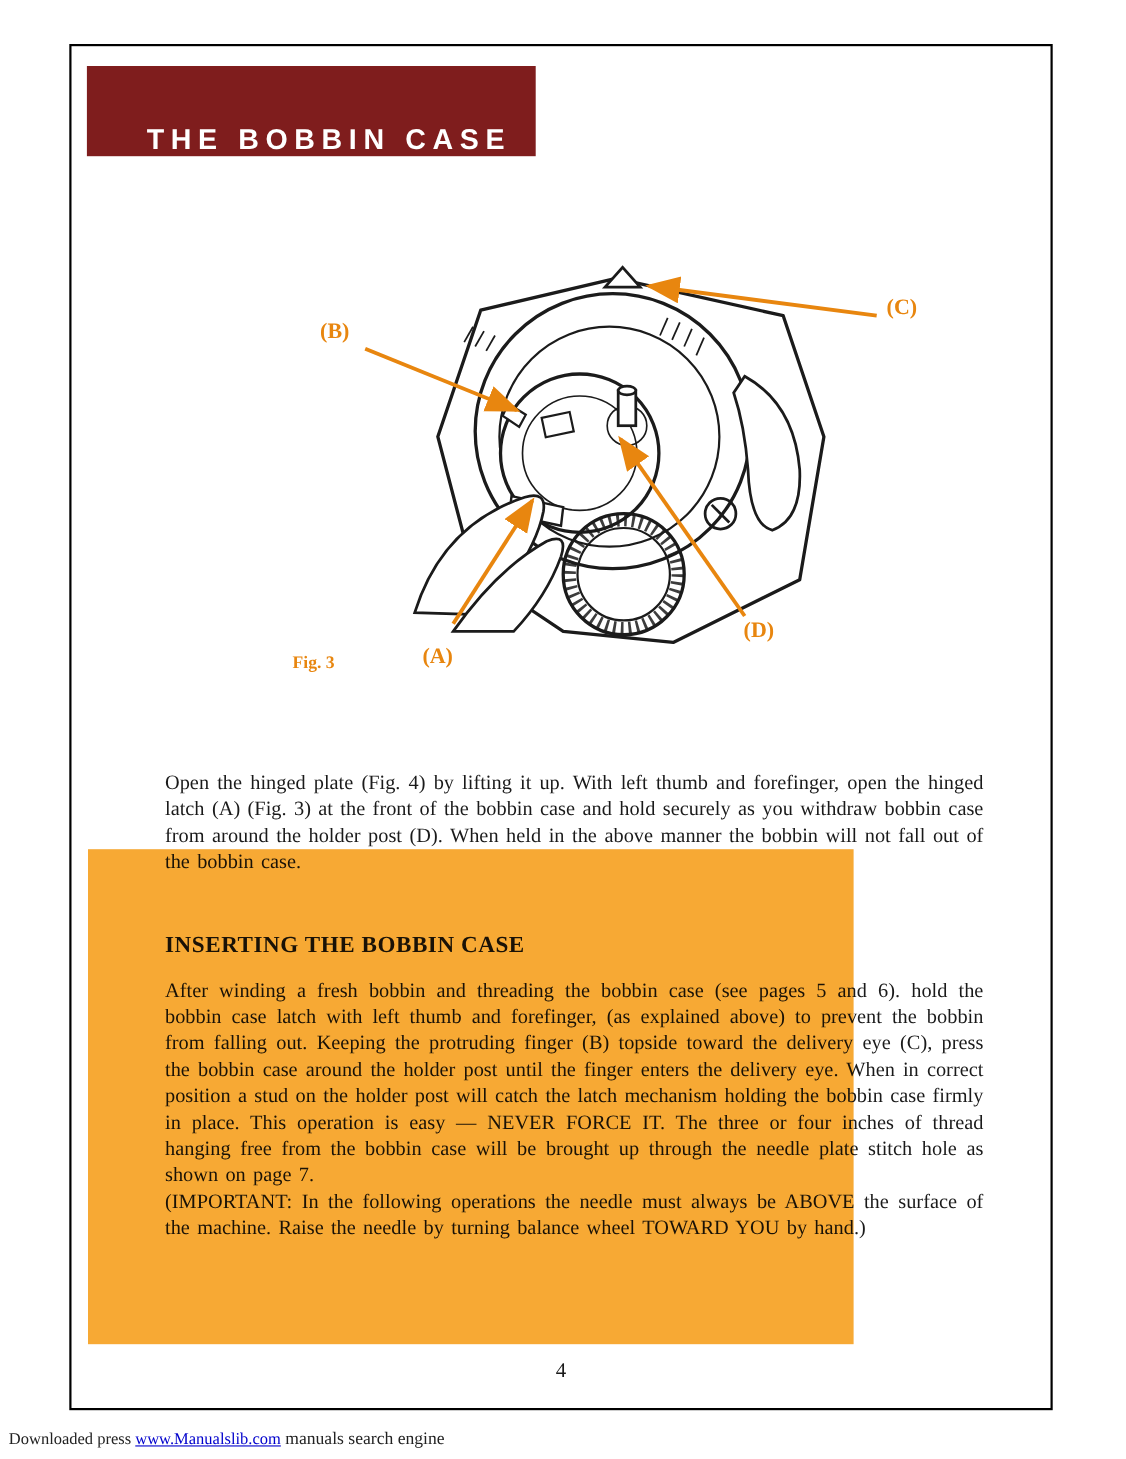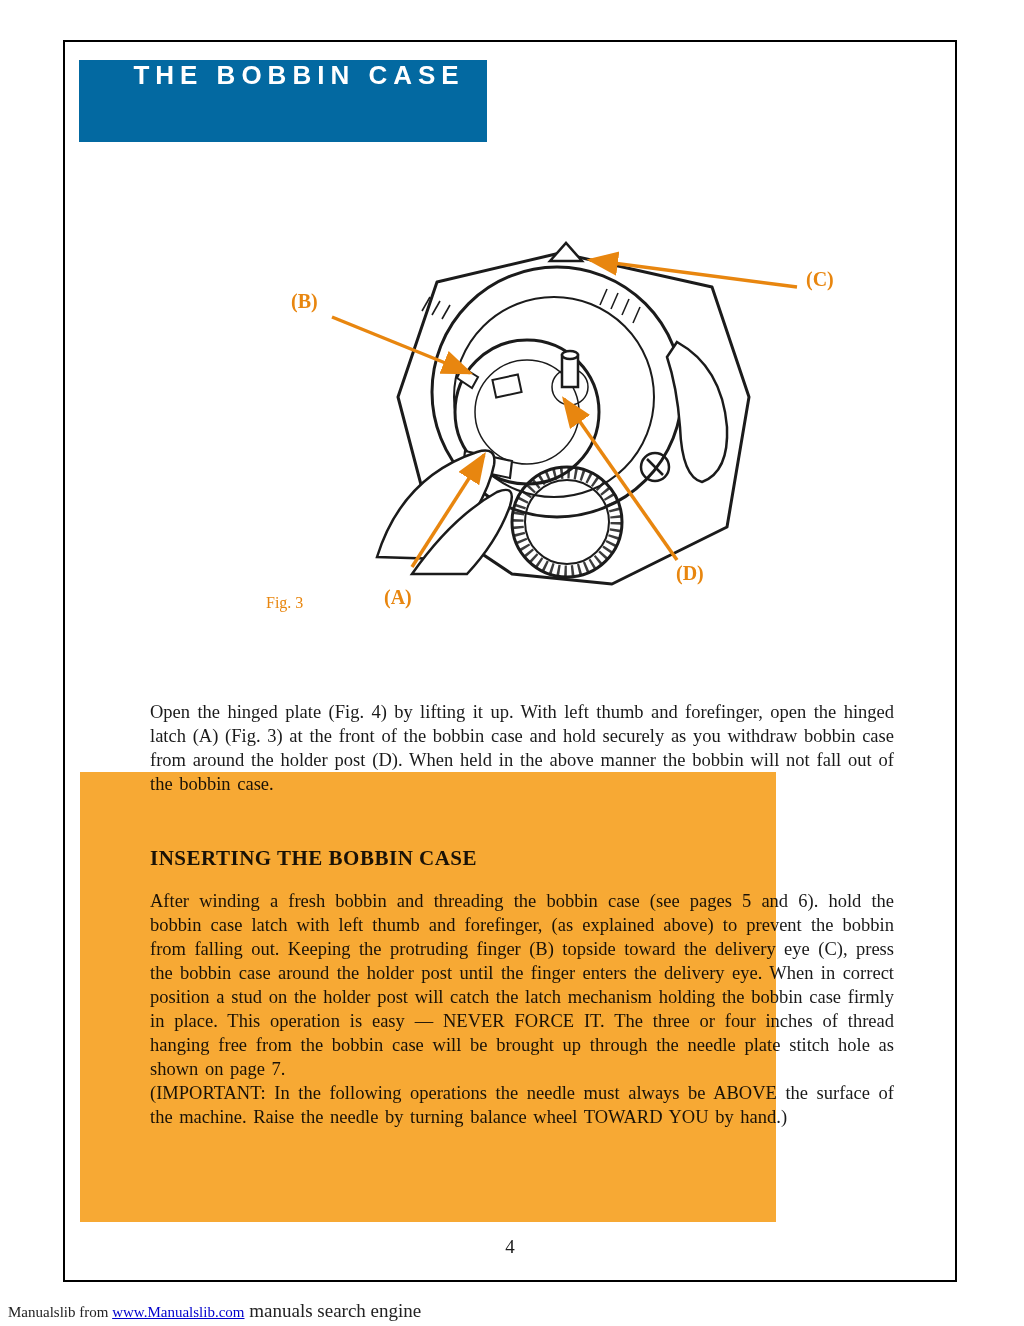--- a/index.html
+++ b/index.html
@@ -14,35 +14,35 @@
     width:1024px;height:1326px;background:#ffffff;
     font-family:"Liberation Serif", serif;color:var(--ink);
     position:relative;overflow:hidden;
   }
   .page-frame{
     position:absolute;left:63px;top:40px;width:894px;height:1242px;
     border:2px solid #000;background:#fff;
   }
   .title-bar{
     position:absolute;left:14px;top:18px;width:408px;height:82px;
-    background:#0369a1;display:flex;align-items:flex-start;justify-content:center;padding-left:32px;
+    background:#7f1d1d;display:flex;align-items:flex-end;justify-content:center;padding-left:32px;
   }
   .title-bar span{
     color:#fff;font-family:"Liberation Sans", sans-serif;font-weight:bold;
     font-size:26px;letter-spacing:6px;white-space:nowrap;
   }
   .figure{position:absolute;left:0;top:0;width:894px;height:640px;}
   .figure svg{position:absolute;left:197px;top:185px;}
   .fig-label{
     position:absolute;color:var(--accent-orange);
     font-weight:bold;font-size:20px;font-family:"Liberation Serif", serif;
   }
   .fig-caption{
     position:absolute;color:var(--accent-orange);
-    font-weight:normal;font-size:16px;font-family:"Liberation Serif", serif;
+    font-weight:bold;font-size:16px;font-family:"Liberation Serif", serif;
   }
   .line-art{stroke:#1b1b1b;fill:none;}
   .fill-white{fill:#ffffff;}
   .orange-arrow{stroke:var(--accent-orange);stroke-width:3.5;fill:none;}
   .arrowhead{fill:var(--accent-orange);}
   .text-area{
     position:absolute;left:85px;top:640px;width:744px;
   }
   .text-area h2{
     margin:0;font-size:21px;font-weight:bold;letter-spacing:0.5px;
@@ -61,21 +61,21 @@
   .orange-overlay{
     position:absolute;left:80px;top:772px;width:696px;height:450px;
     background:var(--highlight-orange);
     mix-blend-mode:multiply;opacity:0.9;pointer-events:none;
   }
   .footer{
     position:absolute;left:8px;top:1300px;font-size:15px;color:#222;
     font-family:"Liberation Serif", serif;
   }
   .footer a{color:var(--link-blue);}
-  .footer .suffix{font-size:19px;}
+  .footer .suffix{font-size:16px;}
 </style>
 </head>
 <body>
 
 <div class="page">
 
   <div class="page-frame">
 
     <div class="title-bar">
       <span>THE BOBBIN CASE</span>
@@ -156,16 +156,16 @@
       <p>After winding a fresh bobbin and threading the bobbin case (see pages 5 and 6). hold the bobbin case latch with left thumb and forefinger, (as explained above) to prevent the bobbin from falling out.  Keeping the protruding finger (B) topside toward the delivery eye (C), press the bobbin case around the holder post until the finger enters the delivery eye.  When in correct position a stud on the holder post will catch the latch mechanism holding the bobbin case firmly in place.  This operation is easy — NEVER FORCE IT.  The three or four inches of thread hanging free from the bobbin case will be brought up through the needle plate stitch hole as shown on page 7.</p>
       <p class="note">(IMPORTANT:  In the following operations the needle must always be ABOVE the surface of the machine.  Raise the needle by turning balance wheel TOWARD YOU by hand.)</p>
     </div>
 
     <div class="page-number">4</div>
   </div>
 
   <div class="orange-overlay"></div>
 
   <div class="footer">
-    <span>Manualslib from </span><a href="#">www.Manualslib.com</a><span class="suffix"> manuals search engine</span>
+    <span>Downloaded press </span><a href="#">www.Manualslib.com</a><span class="suffix"> manuals search engine</span>
   </div>
 
 </div>
 
 </body></html>

